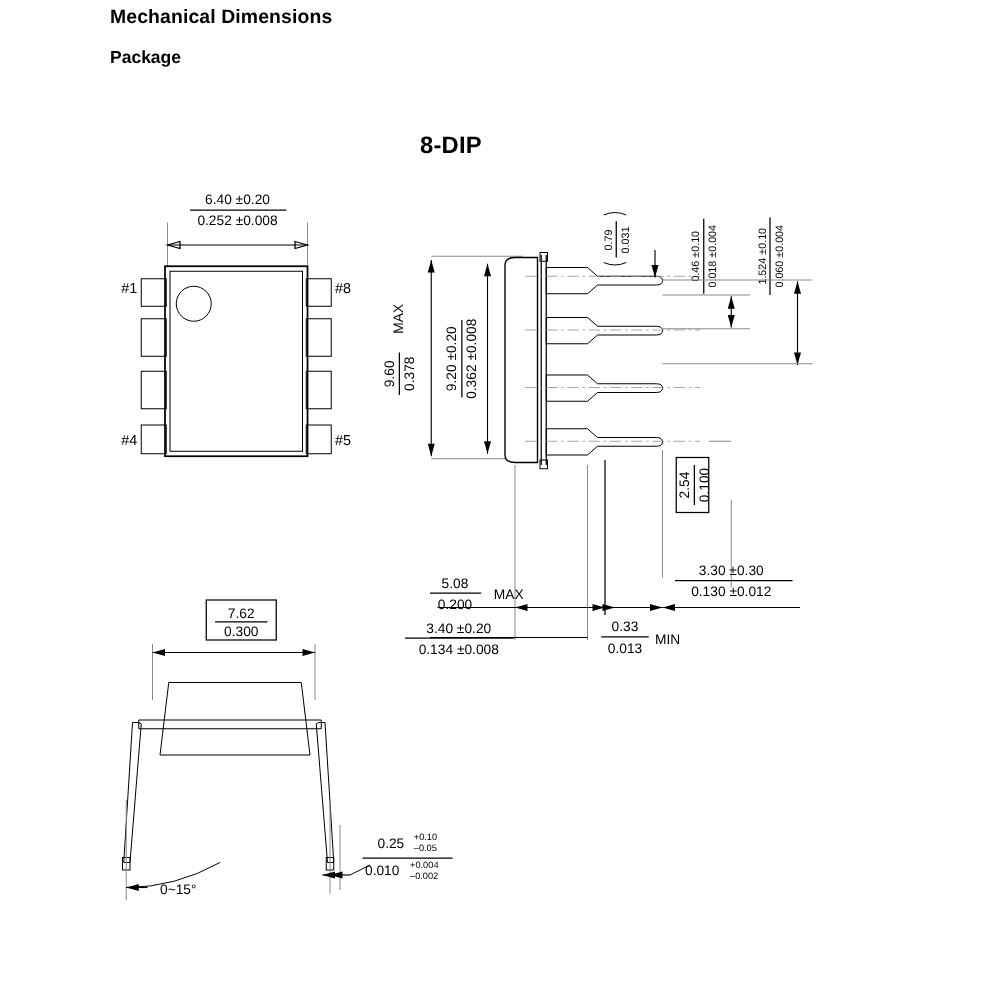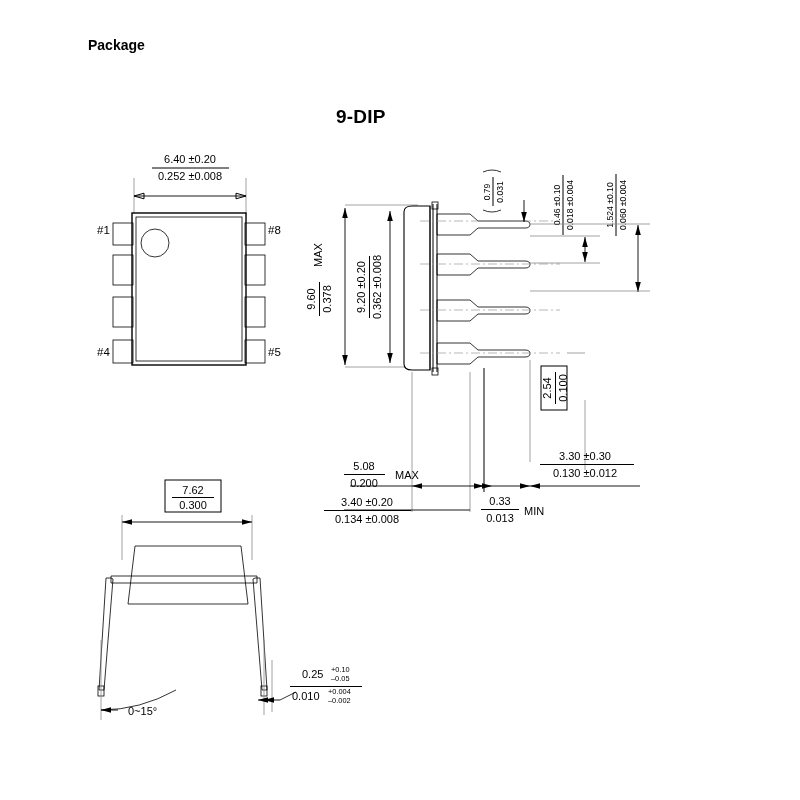--- a/index.html
+++ b/index.html
@@ -77,22 +77,23 @@
   .ln-body { stroke: #000; stroke-width: 1.4; fill: #fff; }
   .ln-body2 { stroke: #000; stroke-width: 1.1; fill: #fff; }
   .ln-center { stroke: #9a9a9a; stroke-width: 0.7; fill: none; stroke-dasharray: 9 3 2 3; }
   .fracline { stroke: #000; stroke-width: 1; }
 </style>
 </head>
 <body>
 
 <div id="page">
 
+  <div class="hdr-title">Mechanical Dimensions</div>
   <div class="hdr-sub">Package</div>
-  <div class="pkg-title">9-DIP</div>
+  <div class="pkg-title">8-DIP</div>
 
   <svg class="draw" viewBox="0 0 800 800">
 
     <g>
 
       <line class="ln-ext" x1="134" y1="178" x2="134" y2="215"></line>
       <line class="ln-ext" x1="246" y1="178" x2="246" y2="215"></line>
 
       <line class="ln-dim" x1="134" y1="196" x2="246" y2="196"></line>
       <path class="ln" d="M134 196 L144 193.2 L144 198.8 Z" fill="#000"></path>

